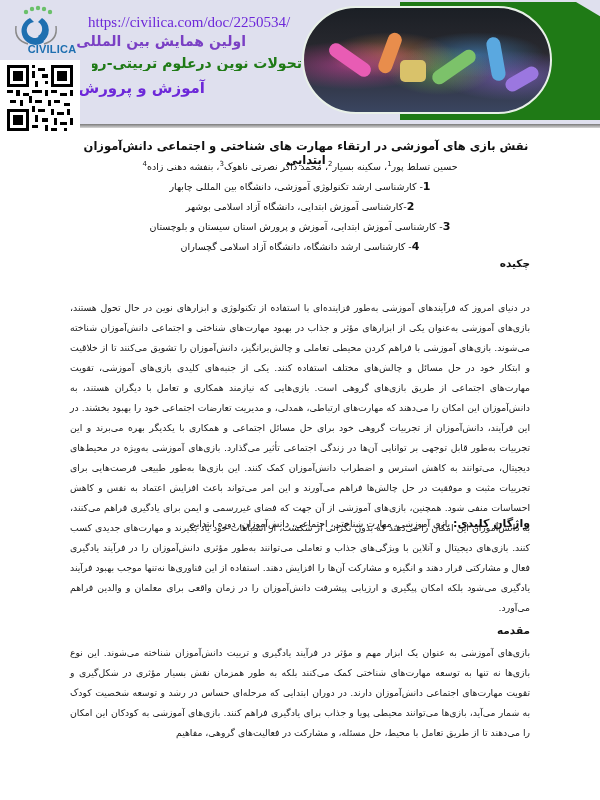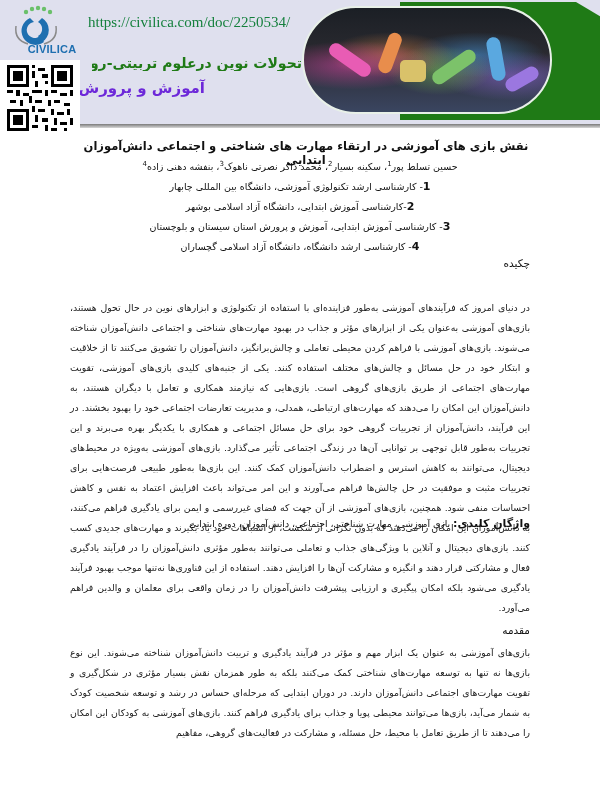--- a/index.html
+++ b/index.html
@@ -50,21 +50,21 @@
     color: #1e6fb0; letter-spacing: 0.2px; text-align: center;
   }
   .qr {
     position: absolute; left: 0; top: 60px; width: 80px; height: 72px;
     background: #ffffff;
   }
   .qr svg { position: absolute; left: 7px; top: 5px; }
 
   .doc-url {
     position: absolute; left: 88px; top: 14px;
-    font-family: "Liberation Serif", serif; font-size: 15px; color: #15803d;
+    font-family: "Liberation Serif", serif; font-size: 15px; color: #6d28d9;
   }
   .conf-line {
     position: absolute; direction: rtl; font-weight: bold; white-space: nowrap;
     font-family: "DejaVu Sans", sans-serif;
   }
   .conf-line.l1 { right: 354px; top: 33px; font-size: 14px; color: #7a3fc4; }
   .conf-line.l2 { left: 92px; top: 55px; width: 210px; overflow: hidden; font-size: 14px; color: #1f7a16; text-align: right; }
   .conf-line.l3 { right: 395px; top: 79px; font-size: 15px; color: #6d28d9; }
   .title {
     position: absolute; left: 76px; top: 139px; width: 460px; text-align: center;
@@ -79,21 +79,21 @@
     position: absolute; left: 70px; width: 460px; text-align: center;
     font-size: 9.5px; direction: rtl;
   }
   .affil .num { font-size: 11px; font-weight: bold; }
   .affil.a1 { top: 180px; }
   .affil.a2 { top: 200px; }
   .affil.a3 { top: 220px; }
   .affil.a4 { top: 240px; }
 
   .section-heading {
-    position: absolute; right: 70px; font-size: 10.5px; font-weight: normal; direction: rtl;
+    position: absolute; right: 70px; font-size: 10.5px; font-weight: bold; direction: rtl;
   }
   .section-heading.abstract { top: 257px; }
   .section-heading.intro { top: 624px; }
 
   .para {
     position: absolute; left: 70px; width: 460px;
     font-size: 9.3px; line-height: 20px; direction: rtl; text-align: justify;
     text-align-last: right; color: #1a1a1a;
   }
   .para.abstract-body { top: 274px; margin-top: 24px; }
@@ -112,20 +112,21 @@
   <div class="green-panel"></div>
   <div class="chalk-photo">
     <div class="chalk pink"></div>
     <div class="chalk orange"></div>
     <div class="chalk yellow"></div>
     <div class="chalk green"></div>
     <div class="chalk blue"></div>
     <div class="chalk purple"></div>
   </div>
 
+  <div class="conf-line l1">اولین همایش بین المللی</div>
   <div class="conf-line l2">تحولات نوین درعلوم تربیتی-روانشناسی</div>
   <div class="conf-line l3">آموزش و پرورش</div>
 </div>
 <div class="banner-bottom-line"></div>
 
 <div class="logo">
   <svg width="64" height="44" viewBox="0 0 64 44">
     <circle cx="22" cy="8" r="2.2" fill="#6ac06a"></circle>
     <circle cx="28" cy="5" r="2.2" fill="#6ac06a"></circle>
     <circle cx="34" cy="4" r="2.2" fill="#6ac06a"></circle>

